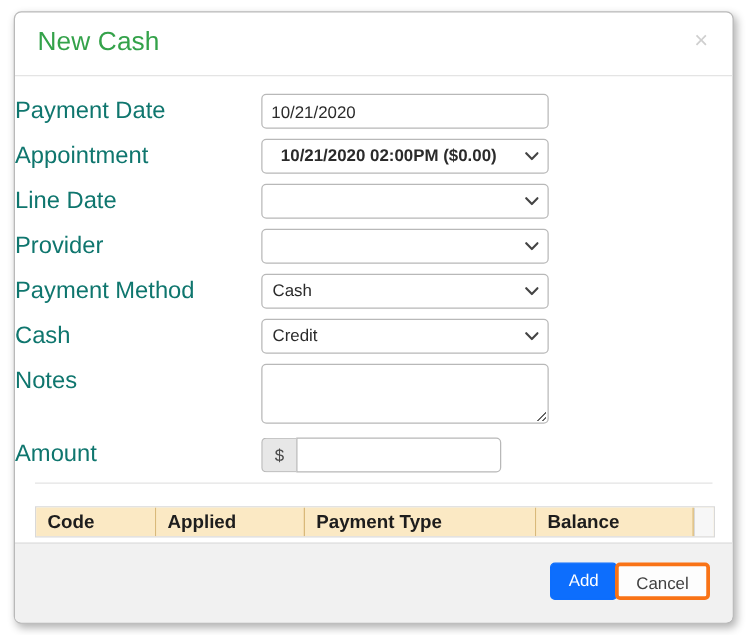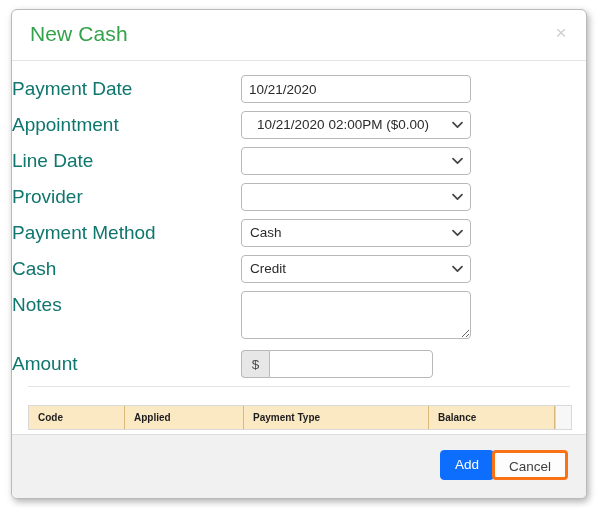--- a/index.html
+++ b/index.html
@@ -89,21 +89,20 @@
     width: 185px;
     text-align: left;
     font-size: 19px;
     color: #0f766e;
     line-height: 28px;
     white-space: nowrap;
   }
   .field-wrap {
     position: absolute;
     left: 197px;
-    margin-left: 32px;
   }
 
   .text-input {
     width: 230px;
     height: 28px;
     box-sizing: border-box;
     border: 1px solid #b8b8b8;
     border-radius: 4px;
     background: #ffffff;
     font-family: "Liberation Sans", sans-serif;
@@ -132,20 +131,21 @@
     line-height: 26px;
     font-size: 13.5px;
     color: #2b2b2b;
     padding-left: 8px;
     overflow: hidden;
     white-space: nowrap;
   }
   .select-box.centered .sel-text {
     text-align: center;
     padding-left: 0;
+    font-weight: bold;
   }
   .select-box .chevron {
     position: absolute;
     right: 7px;
     top: 0;
     height: 26px;
     display: flex;
     align-items: center;
   }
   .select-box .chevron svg { display: block; }
@@ -222,21 +222,21 @@
   }
   .grid-head {
     display: flex;
     height: 23px;
     background: #fbe9c4;
   }
   .grid-th {
     position: relative;
     height: 23px;
     line-height: 23px;
-    font-size: 10px;
+    font-size: 15px;
     font-weight: bold;
     color: #1d1d1d;
     padding-left: 9px;
     box-sizing: border-box;
     background: #fbe9c4;
     border-right: 1px solid #d9b97a;
     white-space: nowrap;
     overflow: hidden;
   }
   .grid-th:last-child { border-right: none; }

